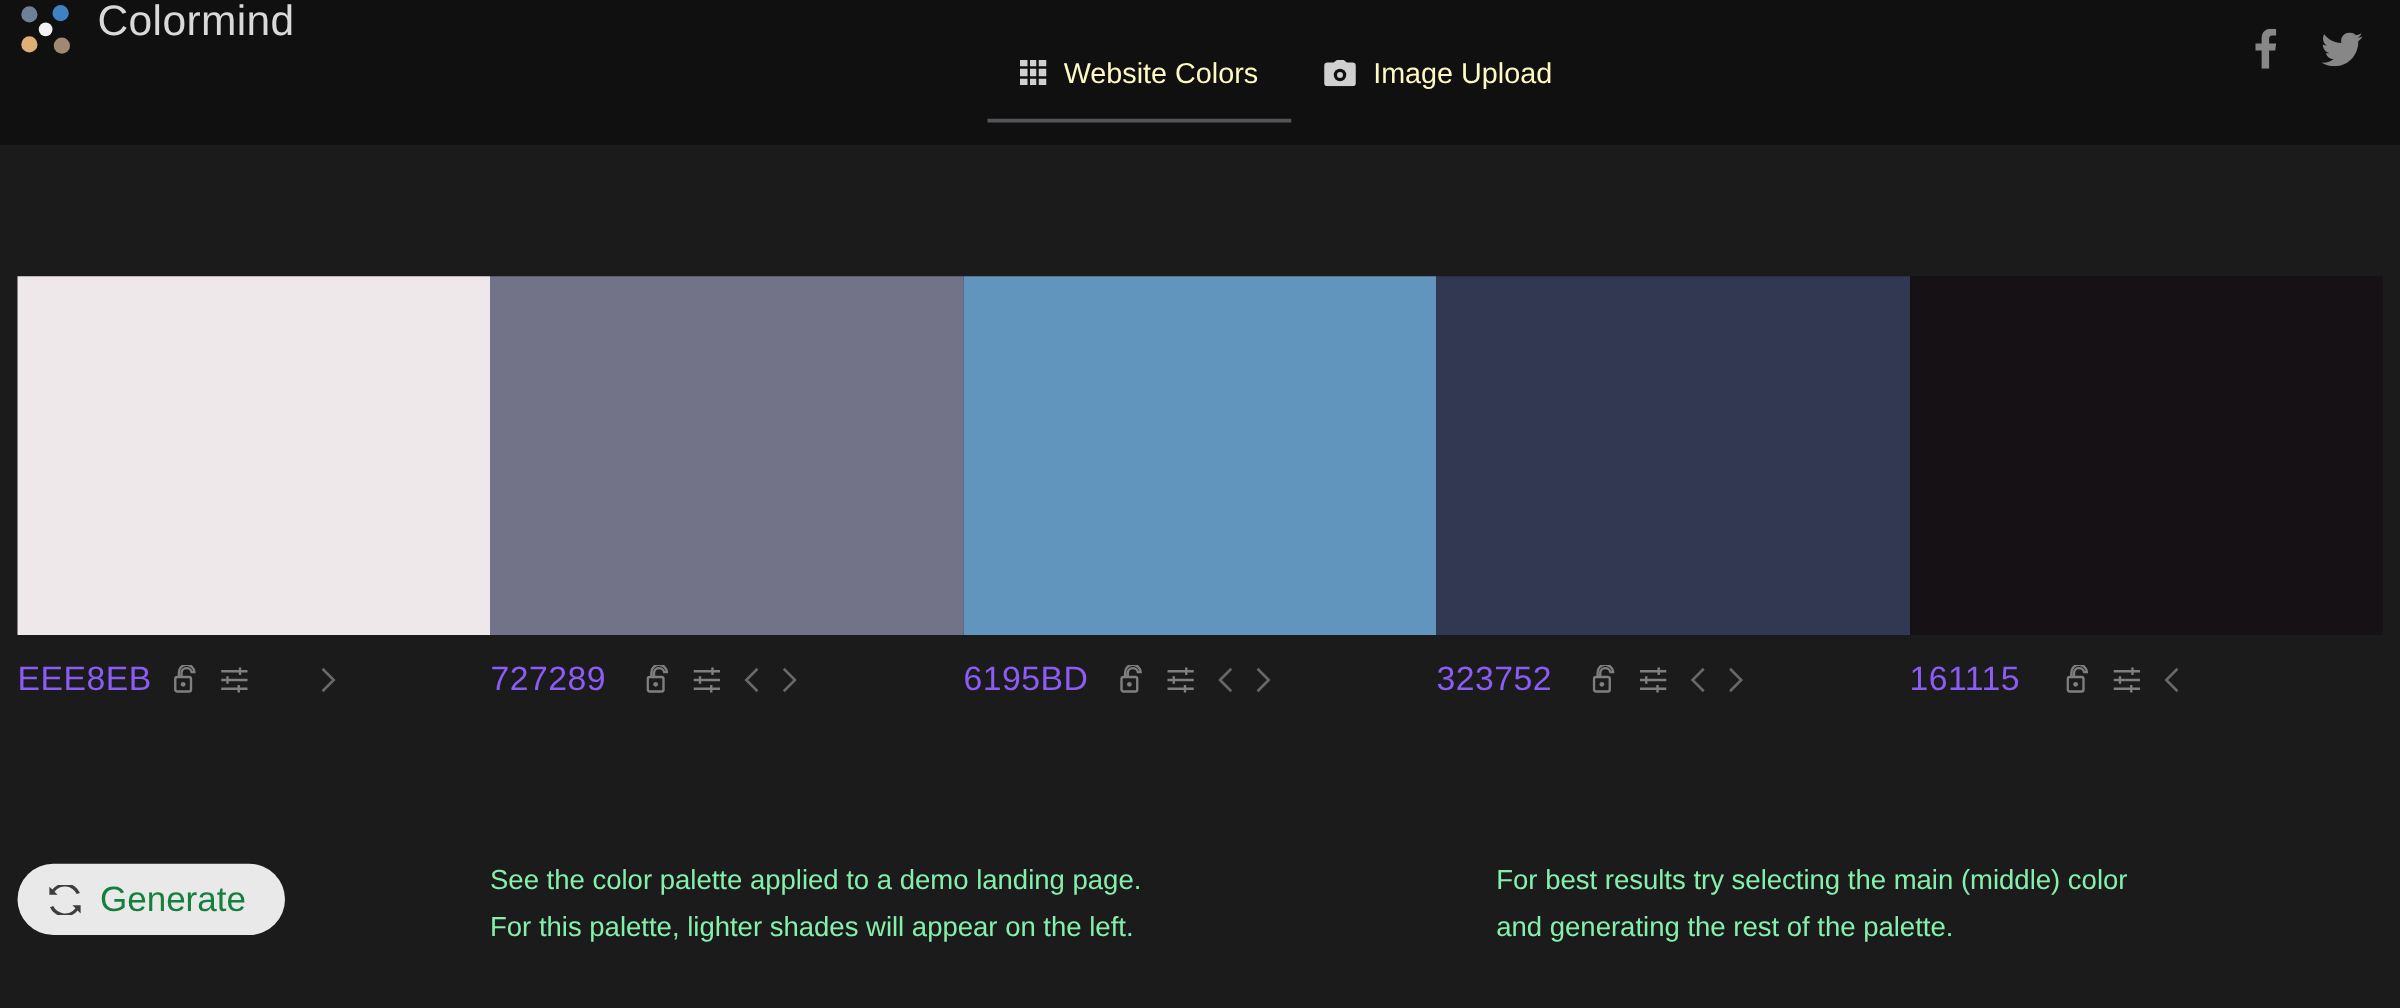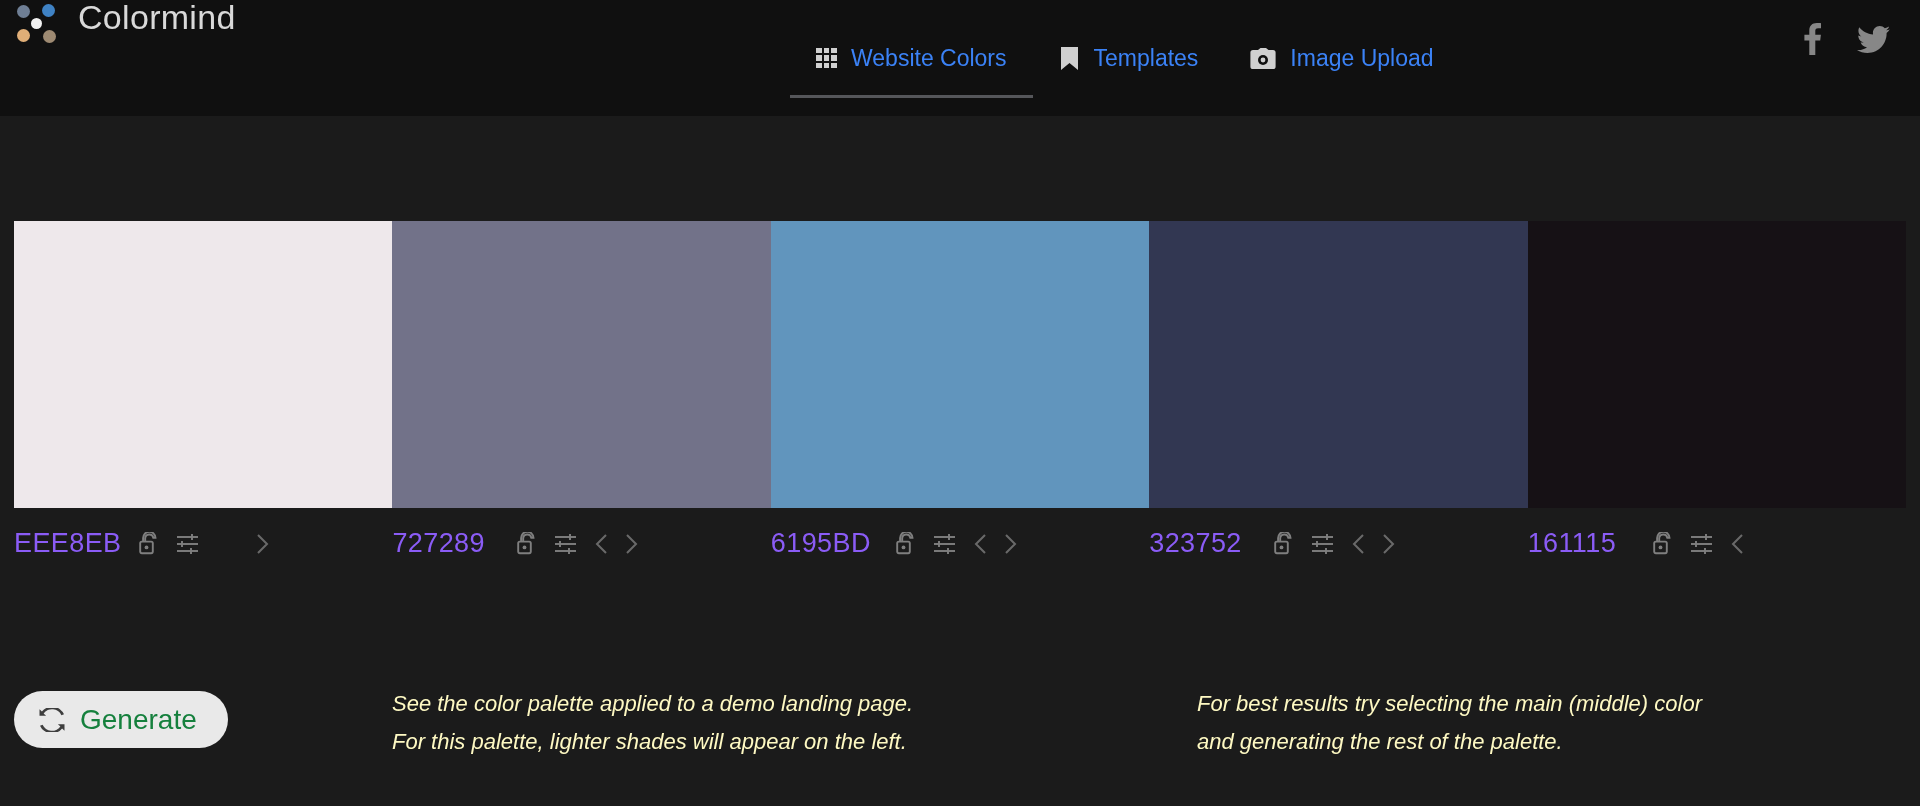--- a/index.html
+++ b/index.html
@@ -81,21 +81,21 @@
     padding-top: 0;
   }
   .nav-item .nav-inner {
     display: flex;
     align-items: center;
     gap: 14px;
     height: 62px;
   }
   .nav-label {
     font-size: 23px;
-    color: #3b82f6;
+    color: #fef9c3;
     line-height: 1;
     white-space: nowrap;
   }
   .nav-item.active::after {
     content: "";
     position: absolute;
     left: 0;
     right: 0;
     bottom: 18px;
     height: 3px;
@@ -211,23 +211,22 @@
   .generate-btn .gen-label {
     font-size: 28px;
     color: #15803d;
     line-height: 1;
   }
   .generate-btn svg { display:block; fill: #3e3e3e; }
 
   .note {
     font-size: 22px;
     line-height: 38px;
-    color: #fef9c3;
+    color: #86efac;
     width: 710px;
-    font-style: italic;
   }
   .note.first { margin-left: 0; }
   .note.second { margin-left: 95px; }
 </style>
 </head>
 <body style="background: rgb(27, 27, 27);">
 
 <div class="header" style="background: rgb(16, 16, 16);">
 
   <div class="brand">
@@ -253,30 +252,20 @@
             <i></i>
             <i></i>
             <i></i>
             <i></i>
             <i></i>
         </span>
         <span class="nav-label">Website Colors</span>
       </div>
     </div>
 
-    <div class="nav-item">
-      <div class="nav-inner">
-        <span>
-          <svg class="icon-bookmark" viewBox="0 0 21 25">
-            <path d="M2 1 H19 V24 L10.5 17 L2 24 Z" fill="#d0d0d0"></path>
-          </svg>
-        </span>
-        <span class="nav-label">Templates</span>
-      </div>
-    </div>
 
     <div class="nav-item">
       <div class="nav-inner">
         <span>
           <svg class="icon-camera" viewBox="0 0 26 21">
             <path d="M8 2 L10.5 0 H16 L18.5 2 H23 A2.6 2.6 0 0 1 25.6 4.6 V18.4 A2.6 2.6 0 0 1 23 21 H3 A2.6 2.6 0 0 1 0.4 18.4 V4.6 A2.6 2.6 0 0 1 3 2 Z" fill="#d0d0d0"></path>
             <circle cx="13" cy="12" r="5" fill="#101010"></circle>
             <circle cx="13" cy="12" r="2.4" fill="#d0d0d0"></circle>
           </svg>
         </span>

